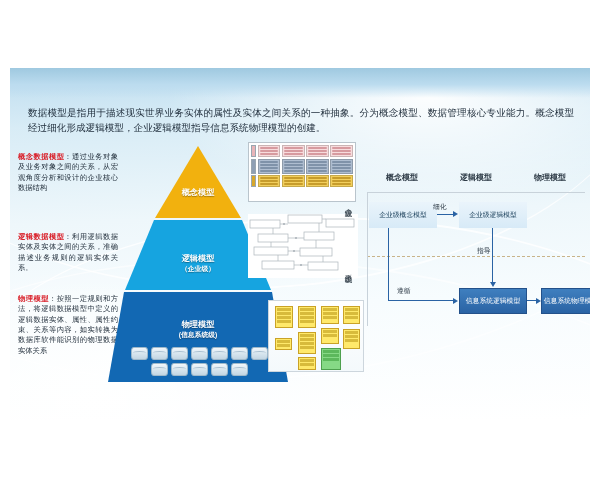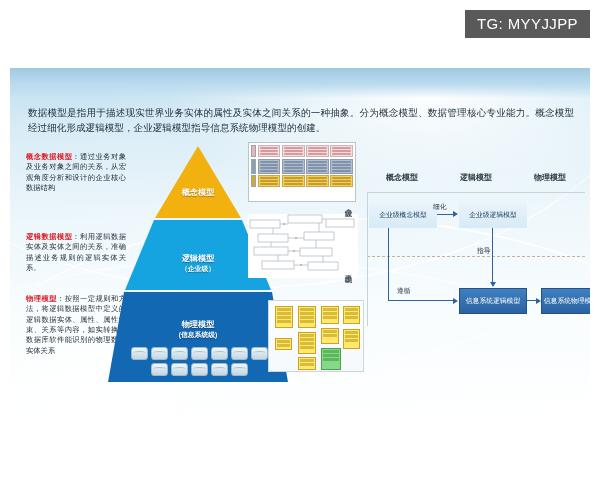--- a/index.html
+++ b/index.html
@@ -62,21 +62,21 @@
     font-size:15.5px; font-weight:bold; letter-spacing:0.5px;
     text-shadow:0 1px 0 rgba(255,255,255,0.8);
   }
   .slide-desc {
     position:absolute; left:18px; top:38px; width:546px;
     color:#1c2a38; font-size:9.6px; line-height:1.55; text-align:justify;
   }
 
   
   .ann { position:absolute; width:100px; color:#1d2a37;
-         font-size:7.3px; line-height:1.42; text-align:justify;margin-left:8px; }
+         font-size:7.3px; line-height:1.42; text-align:justify; }
   .ann b { color:#d9202a; font-weight:bold; }
   .ann-concept { left:8px;  top:84px; }
   .ann-logic   { left:8px;  top:164px; }
   .ann-phys    { left:8px;  top:226px; }
 
   
   .pyr { position:absolute; left:98px; top:74px; width:180px; height:246px; }
   .pyr svg { display:block; }
   .pyr-label {
     position:absolute; width:100%; text-align:center;
@@ -431,15 +431,14 @@
       <div class="conn" style="left:23px;top:128px;width:65px;height:1.4px;"></div>
       <div class="arrow-h" style="left:88px;top:125.5px;"></div>
       <div class="conn-lbl" style="left:32px;top:114px;">遵循</div>
 
       <div class="conn" style="left:162px;top:128px;width:9px;height:1.4px;"></div>
       <div class="arrow-h" style="left:171px;top:125.5px;"></div>
     </div>
 
   </div>
 
-  <div class="tg-badge">TG: MYYJJPP</div>
 
 </div>
 
 </body></html>

